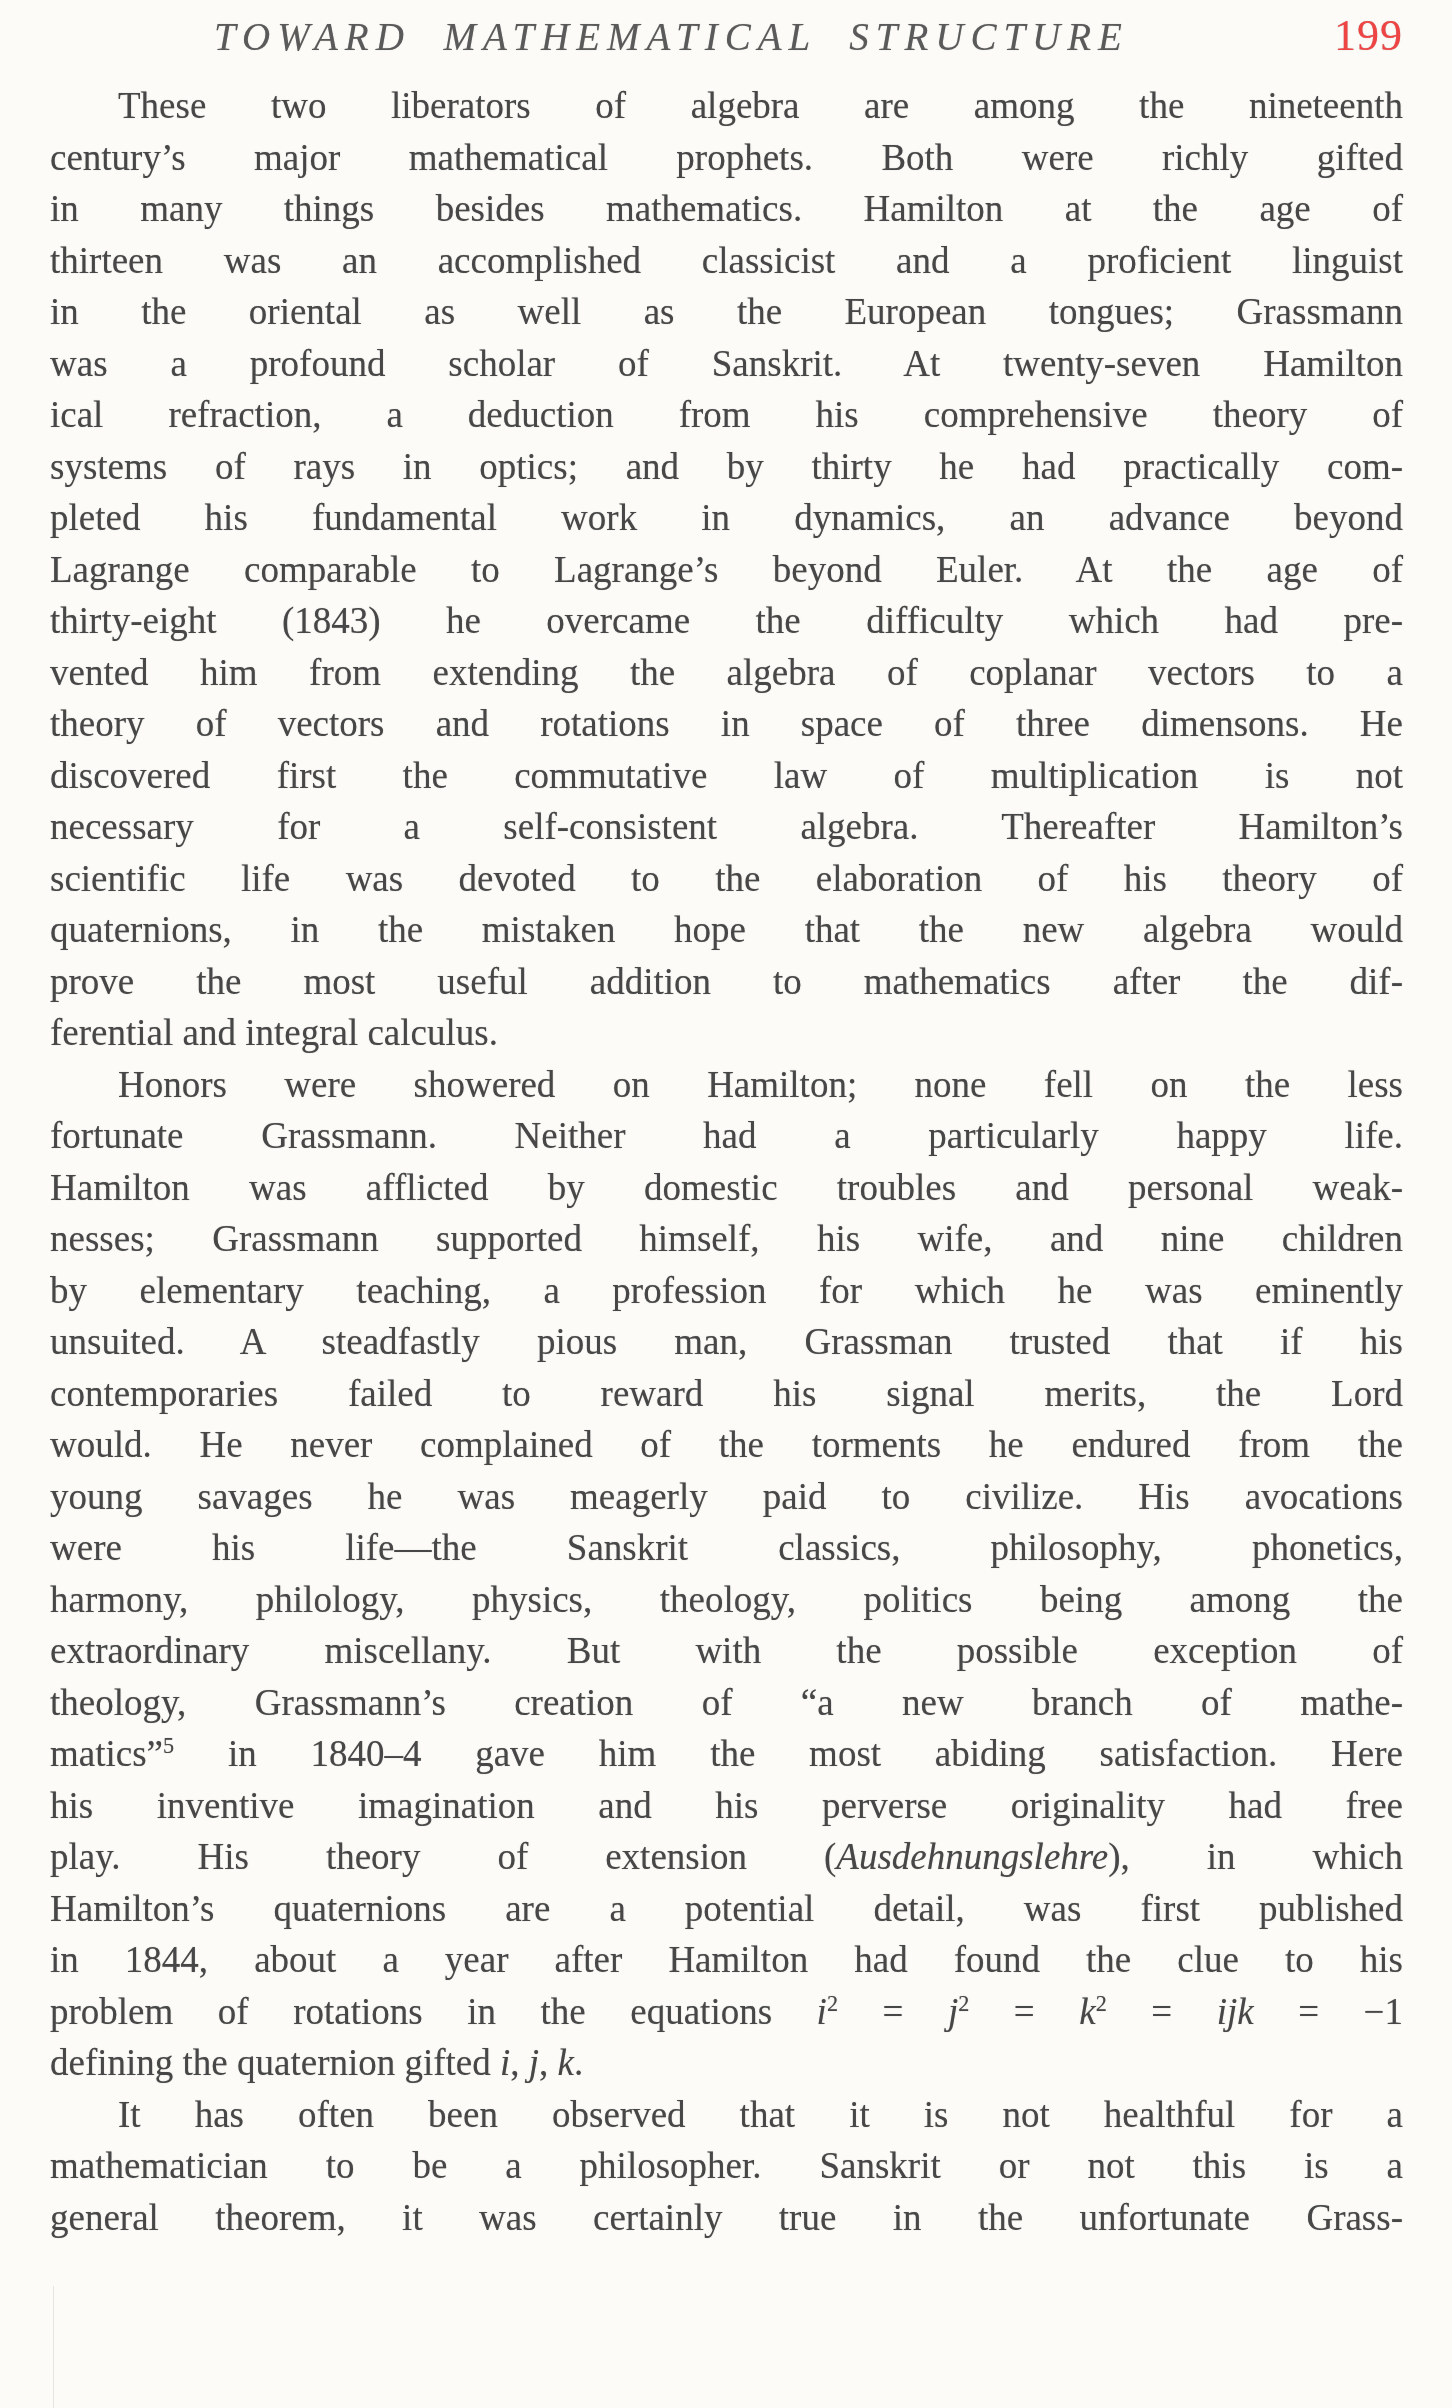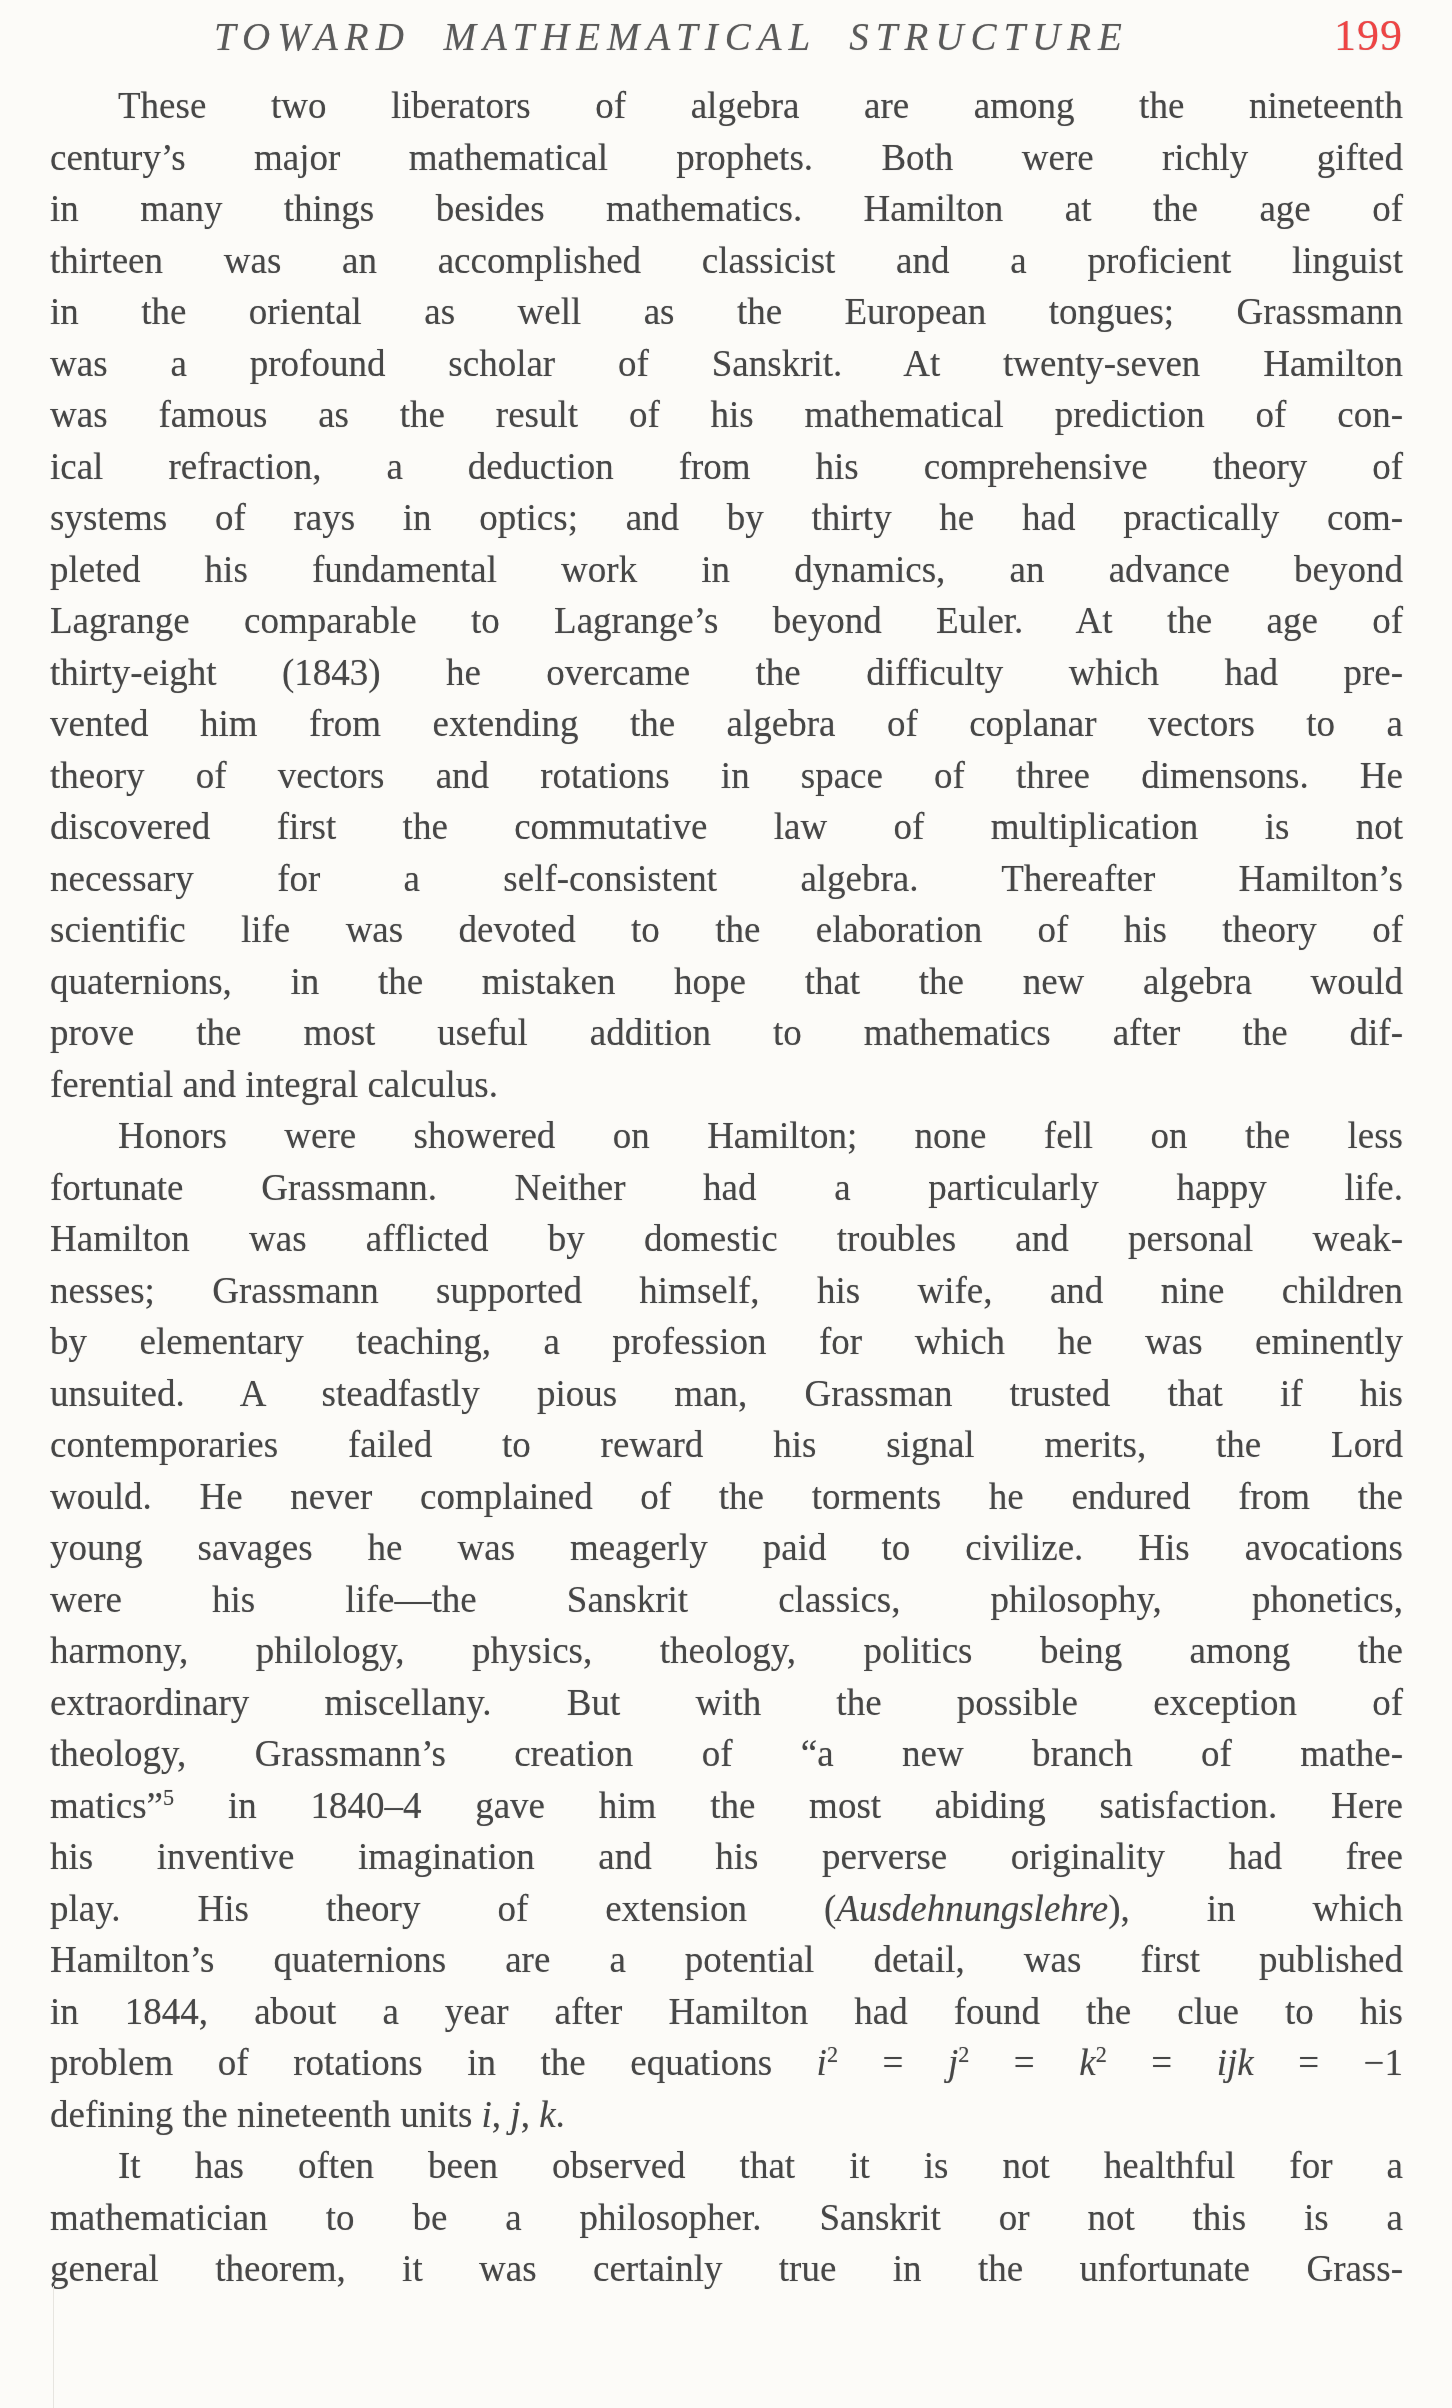--- a/index.html
+++ b/index.html
@@ -77,21 +77,20 @@
     <span class="pagenum">199</span>
   </div>
   <div class="body-text">
       <div>
         <div class="ln ind"><span>These two liberators of algebra are among the nineteenth</span></div>
         <div class="ln"><span>century’s major mathematical prophets. Both were richly gifted</span></div>
         <div class="ln"><span>in many things besides mathematics. Hamilton at the age of</span></div>
         <div class="ln"><span>thirteen was an accomplished classicist and a proficient linguist</span></div>
         <div class="ln"><span>in the oriental as well as the European tongues; Grassmann</span></div>
         <div class="ln"><span>was a profound scholar of Sanskrit. At twenty-seven Hamilton</span></div>
-        <div class="ln"><span>was famous as the result of his mathematical prediction of con-</span></div>
         <div class="ln"><span>ical refraction, a deduction from his comprehensive theory of</span></div>
         <div class="ln"><span>systems of rays in optics; and by thirty he had practically com-</span></div>
         <div class="ln"><span>pleted his fundamental work in dynamics, an advance beyond</span></div>
         <div class="ln"><span>Lagrange comparable to Lagrange’s beyond Euler. At the age of</span></div>
         <div class="ln"><span>thirty-eight (1843) he overcame the difficulty which had pre-</span></div>
         <div class="ln"><span>vented him from extending the algebra of coplanar vectors to a</span></div>
         <div class="ln"><span>theory of vectors and rotations in space of three dimensons. He</span></div>
         <div class="ln"><span>discovered first the commutative law of multiplication is not</span></div>
         <div class="ln"><span>necessary for a self-consistent algebra. Thereafter Hamilton’s</span></div>
         <div class="ln"><span>scientific life was devoted to the elaboration of his theory of</span></div>
@@ -112,21 +111,21 @@
         <div class="ln"><span>were his life—the Sanskrit classics, philosophy, phonetics,</span></div>
         <div class="ln"><span>harmony, philology, physics, theology, politics being among the</span></div>
         <div class="ln"><span>extraordinary miscellany. But with the possible exception of</span></div>
         <div class="ln"><span>theology, Grassmann’s creation of “a new branch of mathe-</span></div>
         <div class="ln"><span>matics”</span><span class="sup">5</span><span> in 1840–4 gave him the most abiding satisfaction. Here</span></div>
         <div class="ln"><span>his inventive imagination and his perverse originality had free</span></div>
         <div class="ln"><span>play. His theory of extension (</span><span class="it">Ausdehnungslehre</span><span>), in which</span></div>
         <div class="ln"><span>Hamilton’s quaternions are a potential detail, was first published</span></div>
         <div class="ln"><span>in 1844, about a year after Hamilton had found the clue to his</span></div>
         <div class="ln"><span>problem of rotations in the equations </span><span class="it">i</span><span class="sup">2</span><span> = </span><span class="it">j</span><span class="sup">2</span><span> = </span><span class="it">k</span><span class="sup">2</span><span> = </span><span class="it">ijk</span><span> = −1</span></div>
-        <div class="ln end"><span>defining the nineteenth units </span><span class="it">i</span><span>, </span><span class="it">j</span><span>, </span><span class="it">k</span><span>.</span></div>
+        <div class="ln end"><span>defining the quaternion gifted </span><span class="it">i</span><span>, </span><span class="it">j</span><span>, </span><span class="it">k</span><span>.</span></div>
       </div>
       <div>
         <div class="ln ind"><span>It has often been observed that it is not healthful for a</span></div>
         <div class="ln"><span>mathematician to be a philosopher. Sanskrit or not this is a</span></div>
         <div class="ln"><span>general theorem, it was certainly true in the unfortunate Grass-</span></div>
       </div>
     </div>
 </div>
 <div class="edge-line"></div>
 

